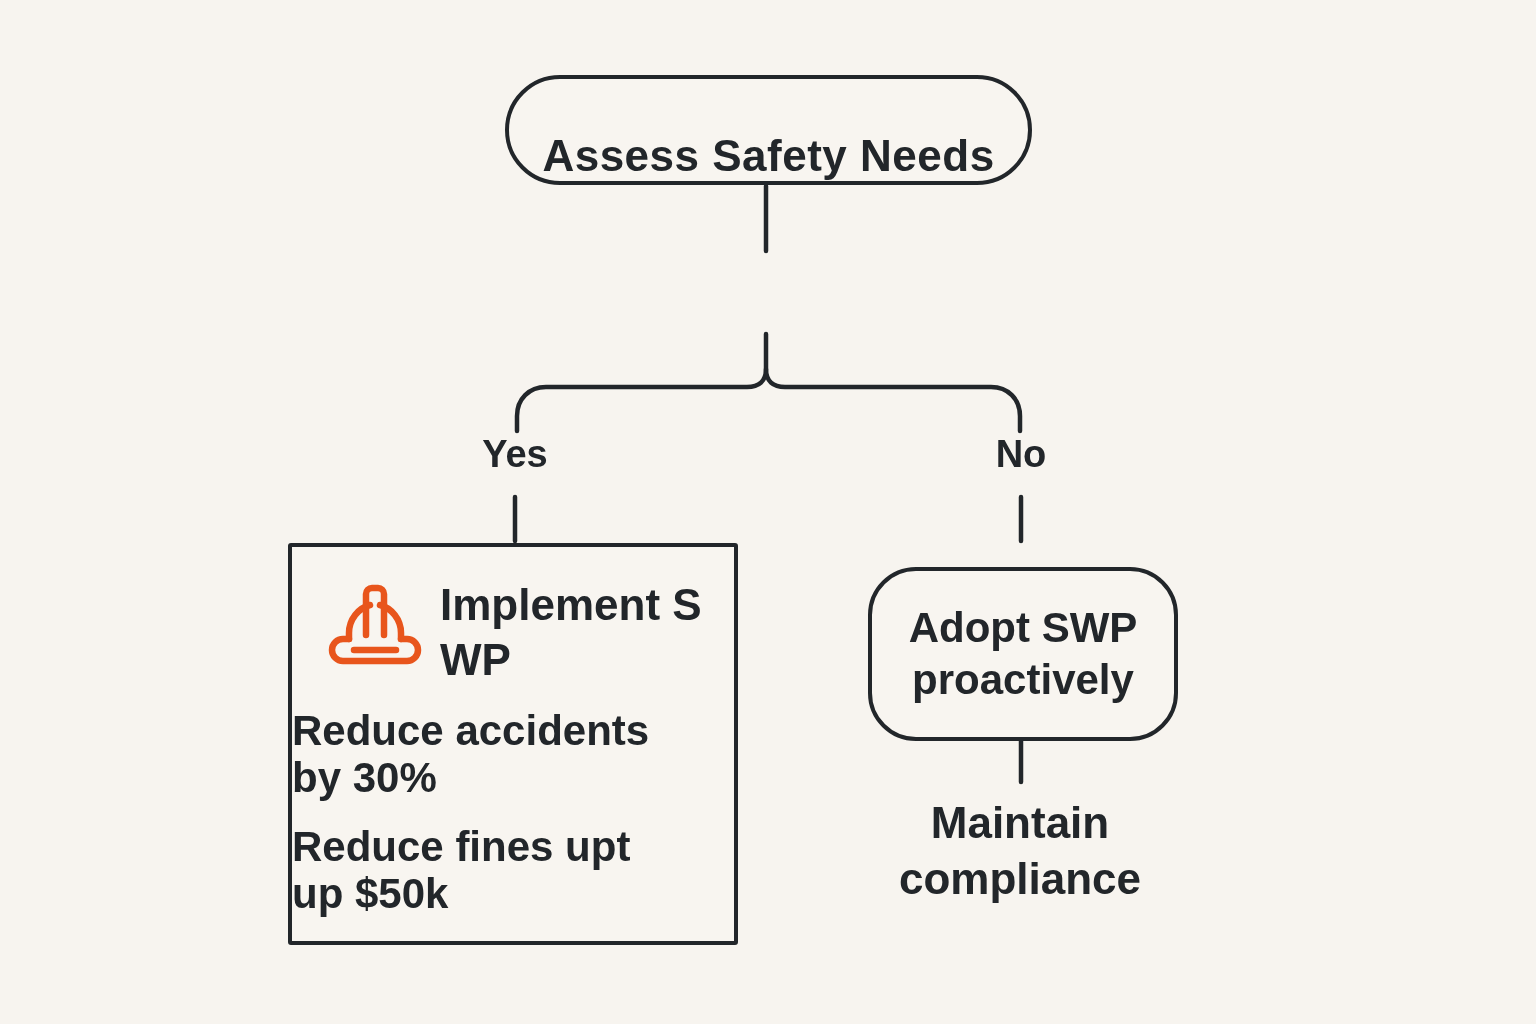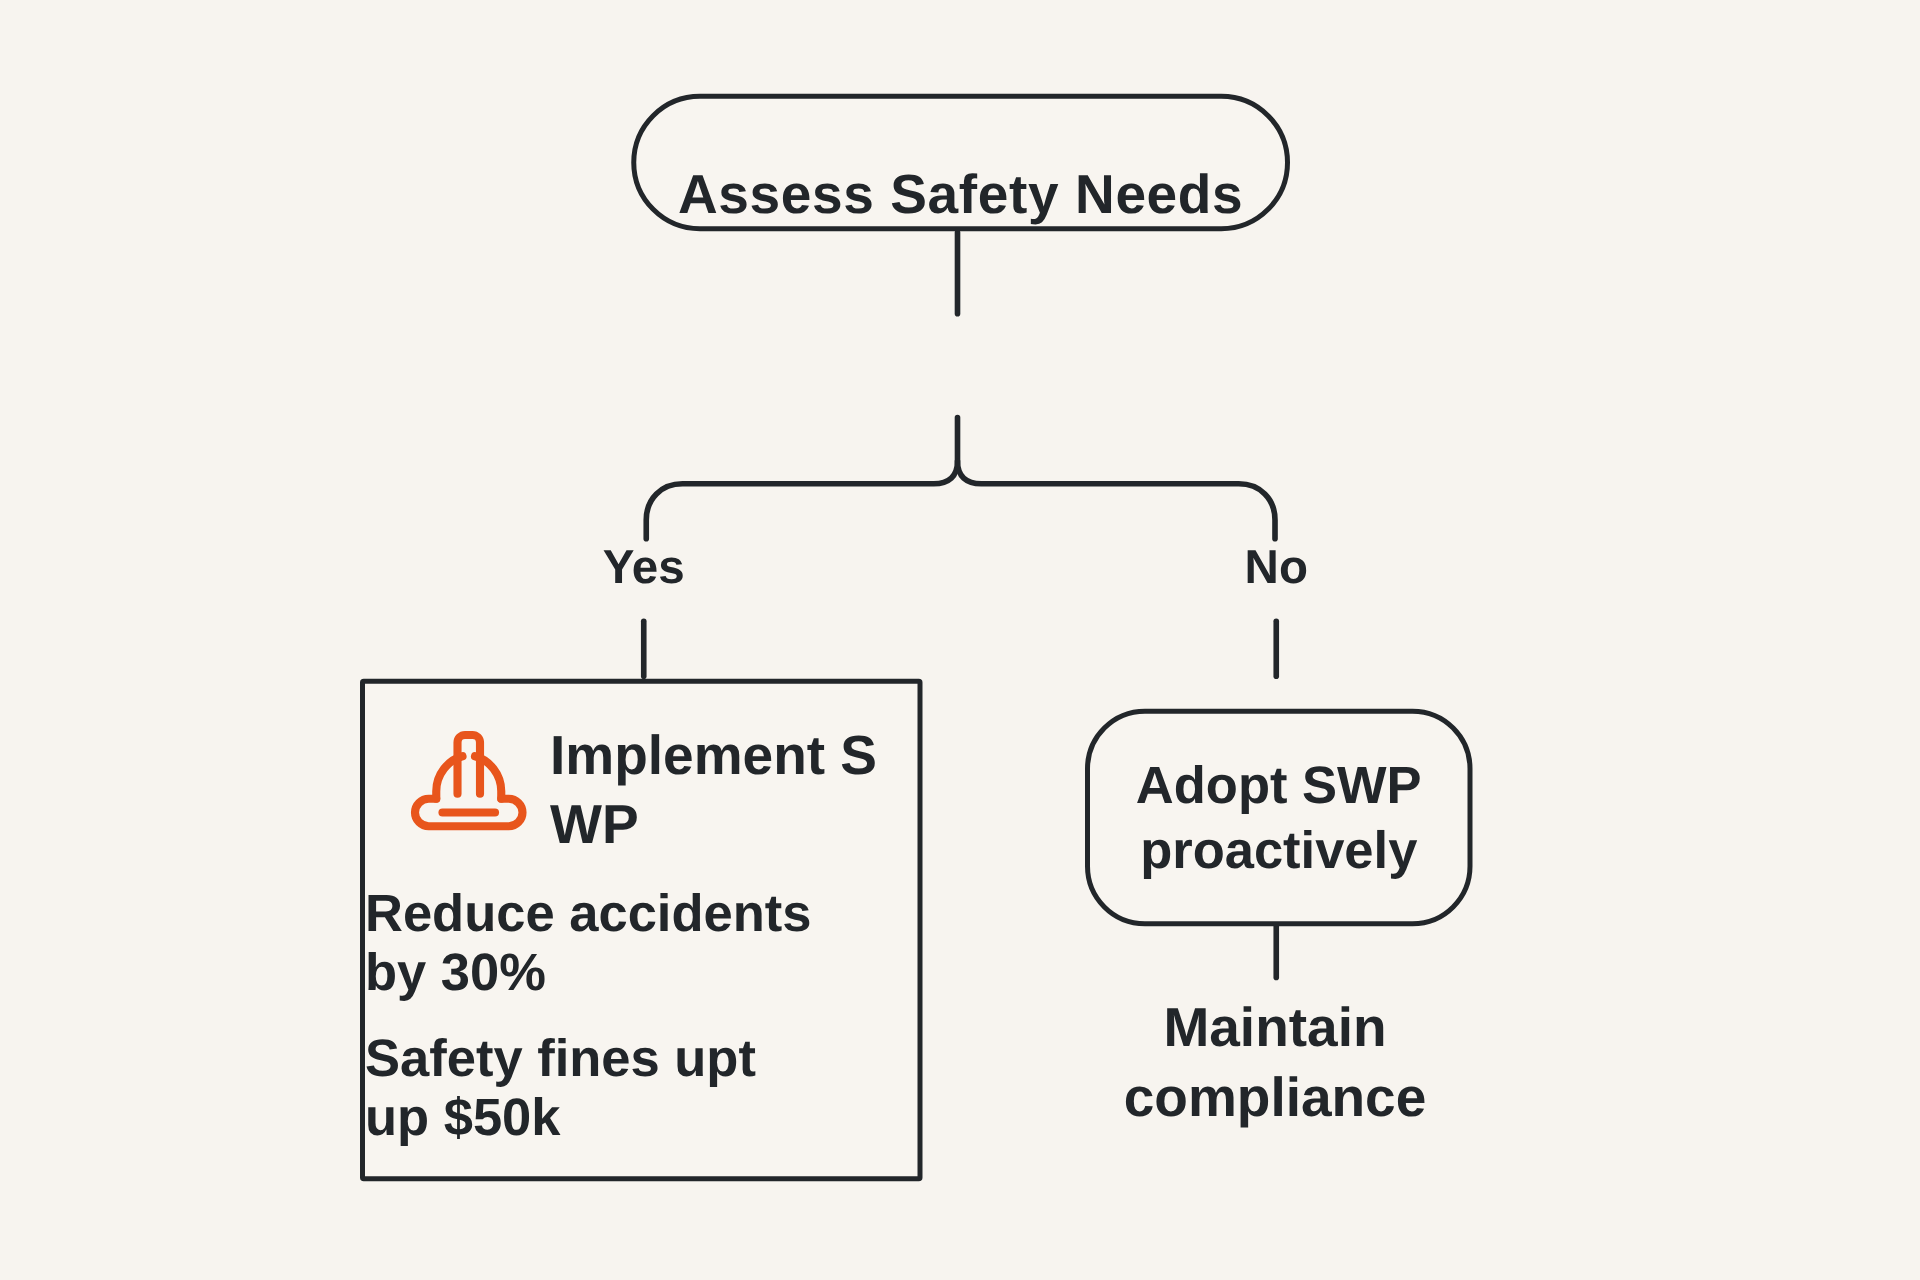--- a/index.html
+++ b/index.html
@@ -134,21 +134,21 @@
     </div>
     <div id="yes-node-title">
       <div>Implement S</div>
       <div>WP</div>
     </div>
     <div class="detail" id="yes-node-detail-1">
       <div>Reduce accidents</div>
       <div>by 30%</div>
     </div>
     <div class="detail" id="yes-node-detail-2">
-      <div>Safety fines upt</div>
+      <div>Reduce fines upt</div>
       <div>up $50k</div>
     </div>
   </div>
 
   <div class="node" id="no-node">
     <div>Adopt SWP</div>
     <div>proactively</div>
   </div>
 
   <div id="outcome-label">

